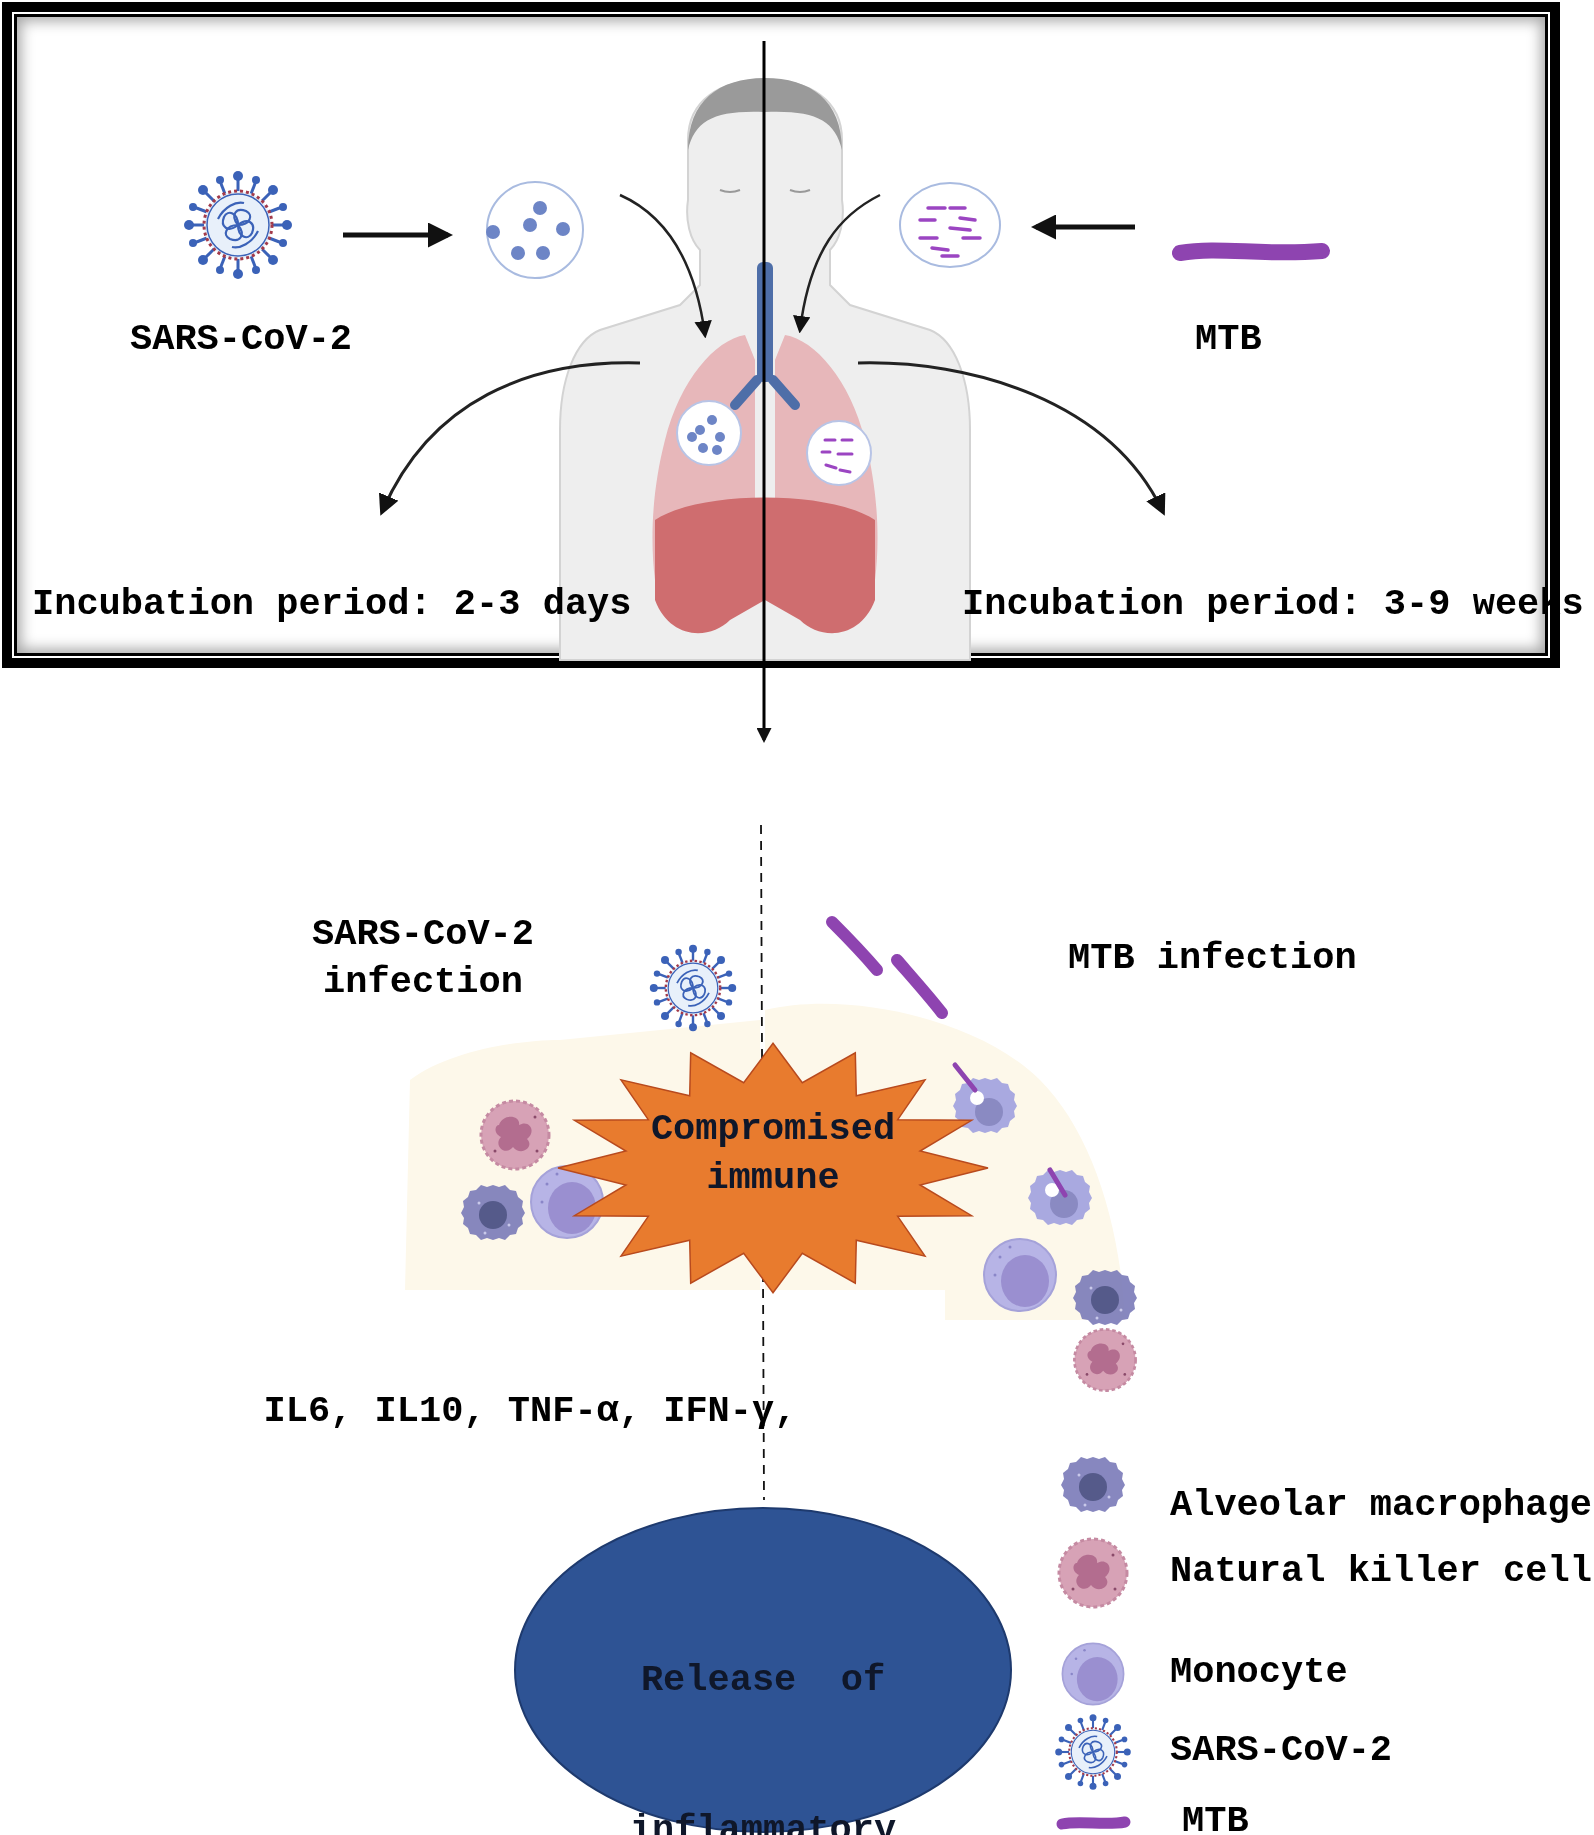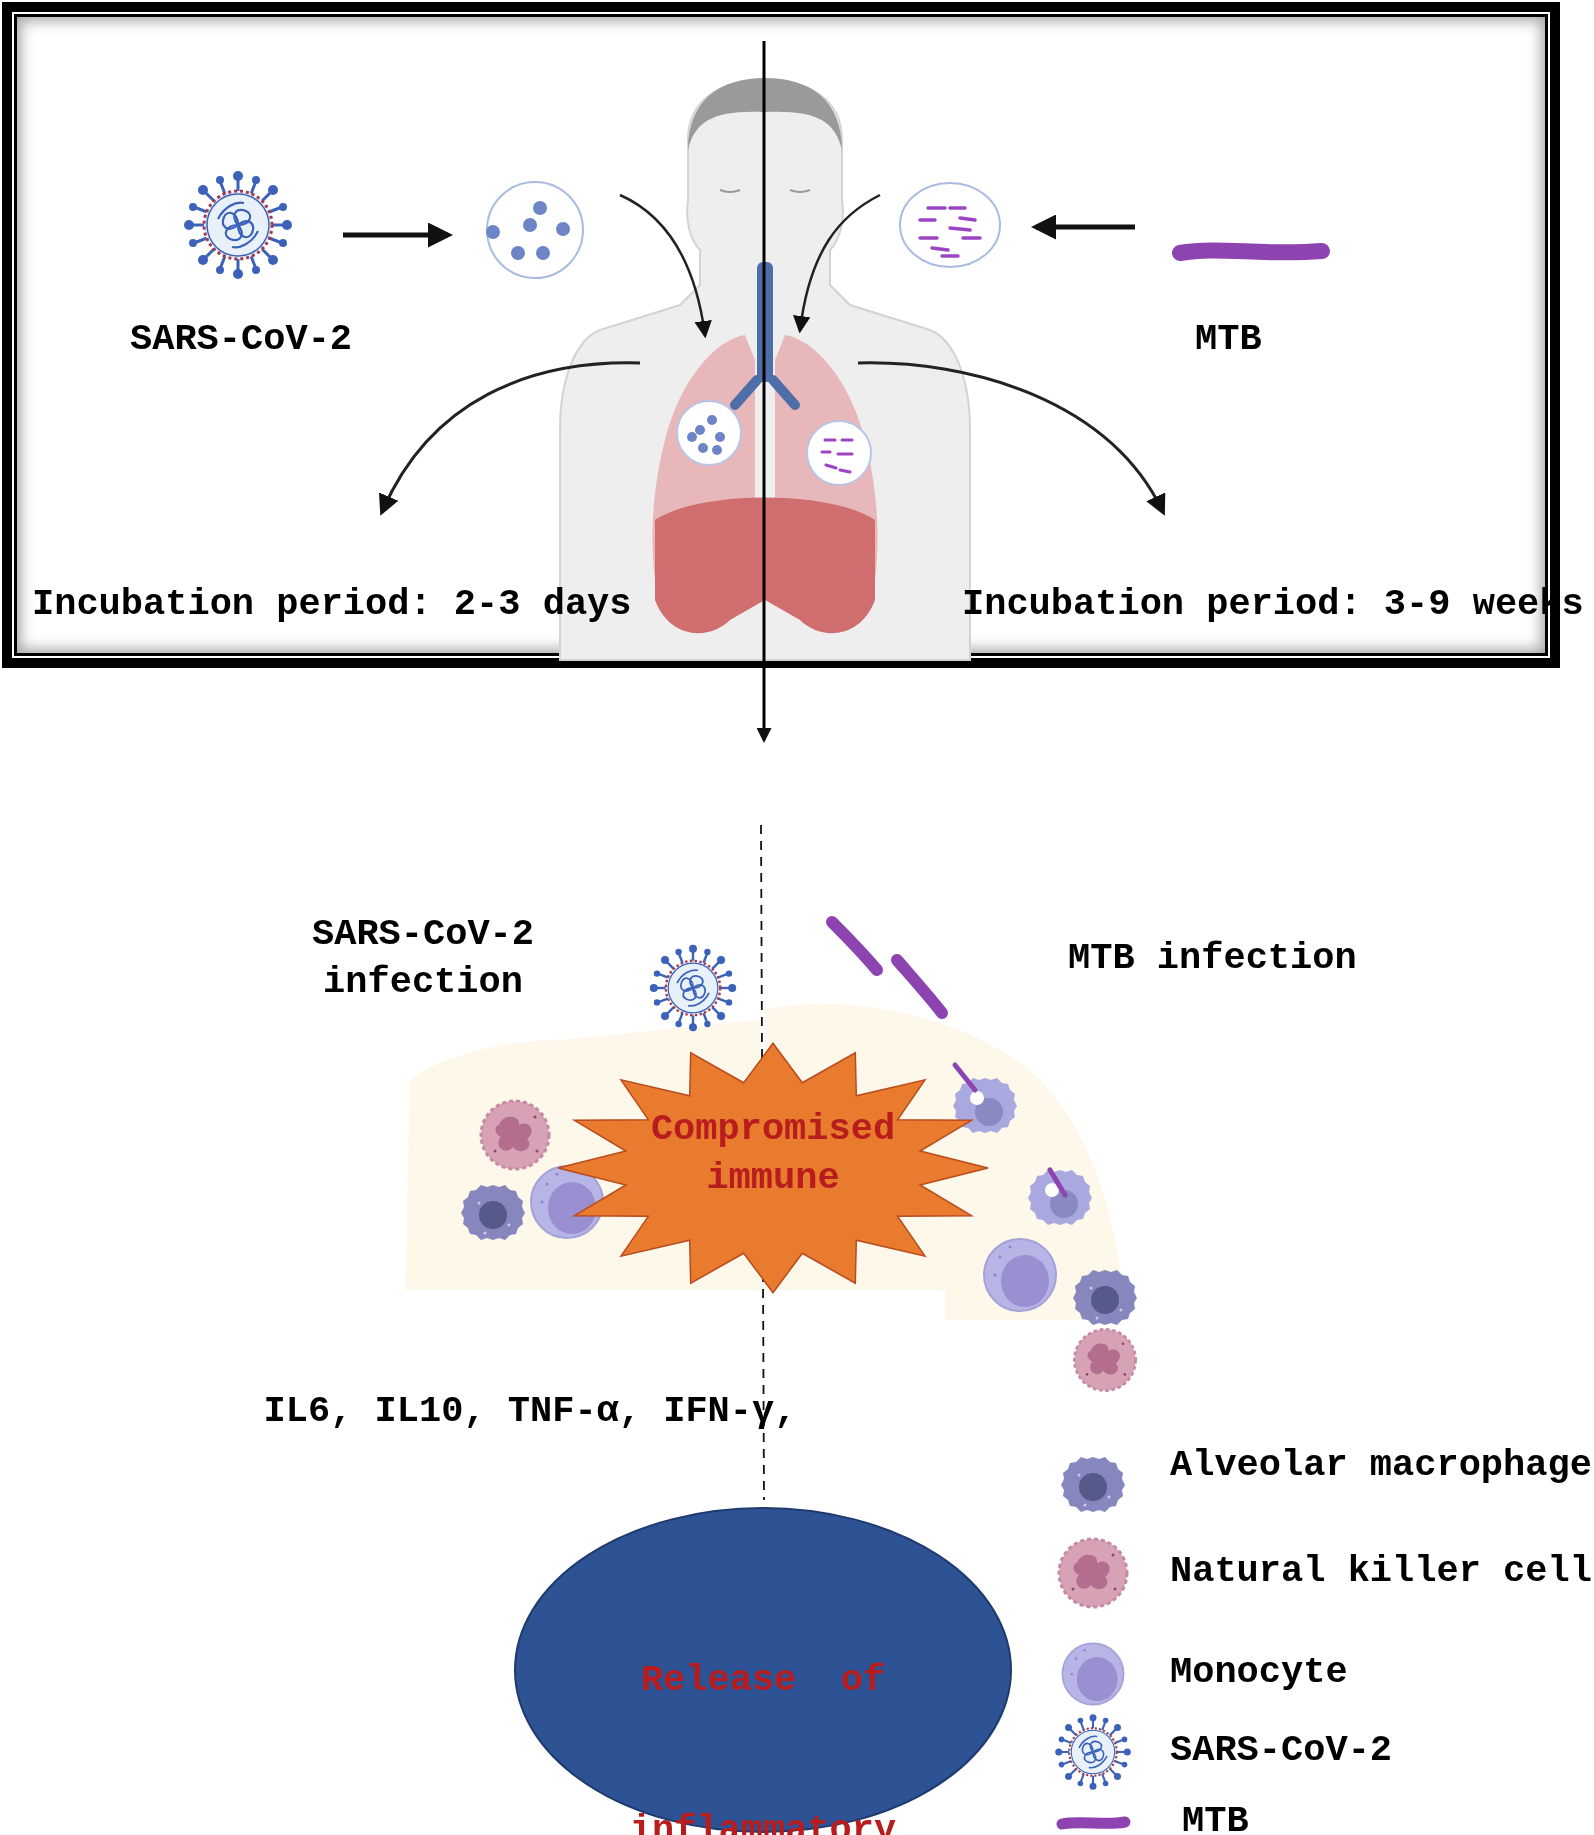--- a/index.html
+++ b/index.html
@@ -2,21 +2,21 @@
 <html><head>
 <meta charset="utf-8">
 <style>
   html,body{margin:0;padding:0;background:#ffffff;}
   body{width:1594px;height:1835px;position:relative;overflow:hidden;font-family:"Liberation Sans",sans-serif;}
   #stage{position:absolute;left:0;top:0;width:1594px;height:1835px;}
   .lbl{position:absolute;font-family:Liberation Mono, monospace;font-weight:bold;color:#000;white-space:nowrap;}
   .frame-outer{position:absolute;left:2px;top:2px;width:1558px;height:666px;border:10px solid #000;box-sizing:border-box;}
   .frame-inner{position:absolute;left:14px;top:14px;width:1534px;height:642px;border:3px solid #000;box-sizing:border-box;box-shadow:inset 0 0 14px 4px rgba(0,0,0,0.35);}
   .center{text-align:center;}
-  .white{color:#b91c1c;text-align:center;}
+  .white{color:#0f172a;text-align:center;}
 </style>
 </head>
 <body>
 
 <div id="stage">
 
   <div class="frame-outer"></div>
   <div class="frame-inner"></div>
 
   <svg width="1594" height="1835" style="position:absolute;left:0;top:0;">
@@ -222,20 +222,20 @@
   </div>
 
   <div class="lbl center white" style="left:563px;top:1555px;width:400px;font-size:37px;line-height:50px;white-space:pre;">
     <div>Release  of</div>
     <div>inflammatory</div>
     
     
   </div>
 
   <div>
-    <div class="lbl" style="left:1170px;top:1444px;font-size:37px;">Alveolar macrophage</div>
+    <div class="lbl" style="left:1170px;top:1484px;font-size:37px;">Alveolar macrophage</div>
     <div class="lbl" style="left:1170px;top:1550px;font-size:37px;">Natural killer cell</div>
     <div class="lbl" style="left:1170px;top:1651px;font-size:37px;">Monocyte</div>
     <div class="lbl" style="left:1170px;top:1729px;font-size:37px;">SARS-CoV-2</div>
     <div class="lbl" style="left:1182px;top:1800px;font-size:37px;">MTB</div>
   </div>
 
 </div>
 
 </body></html>

